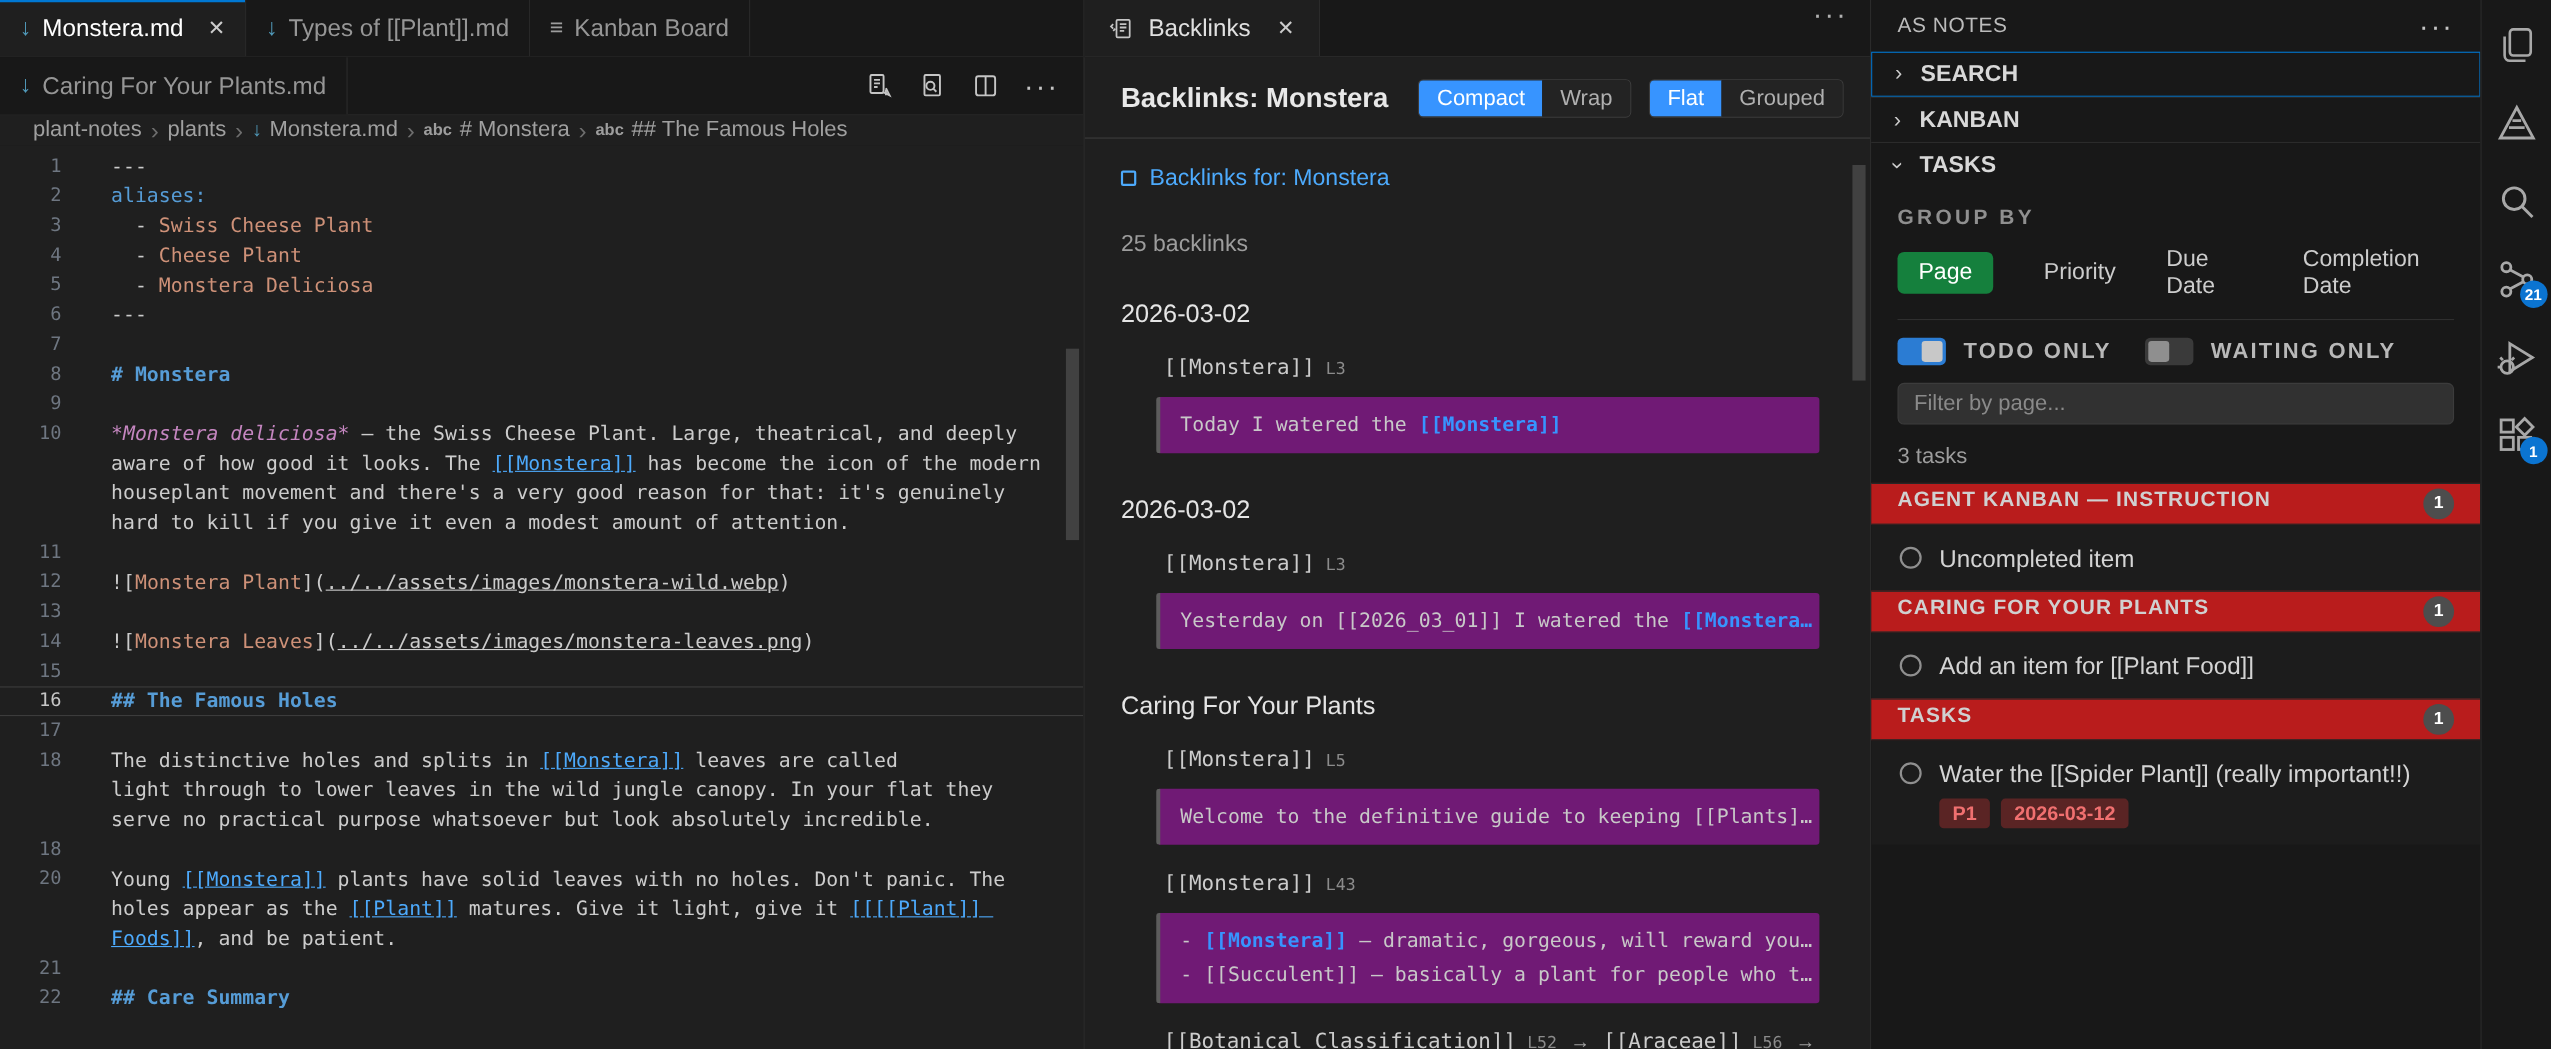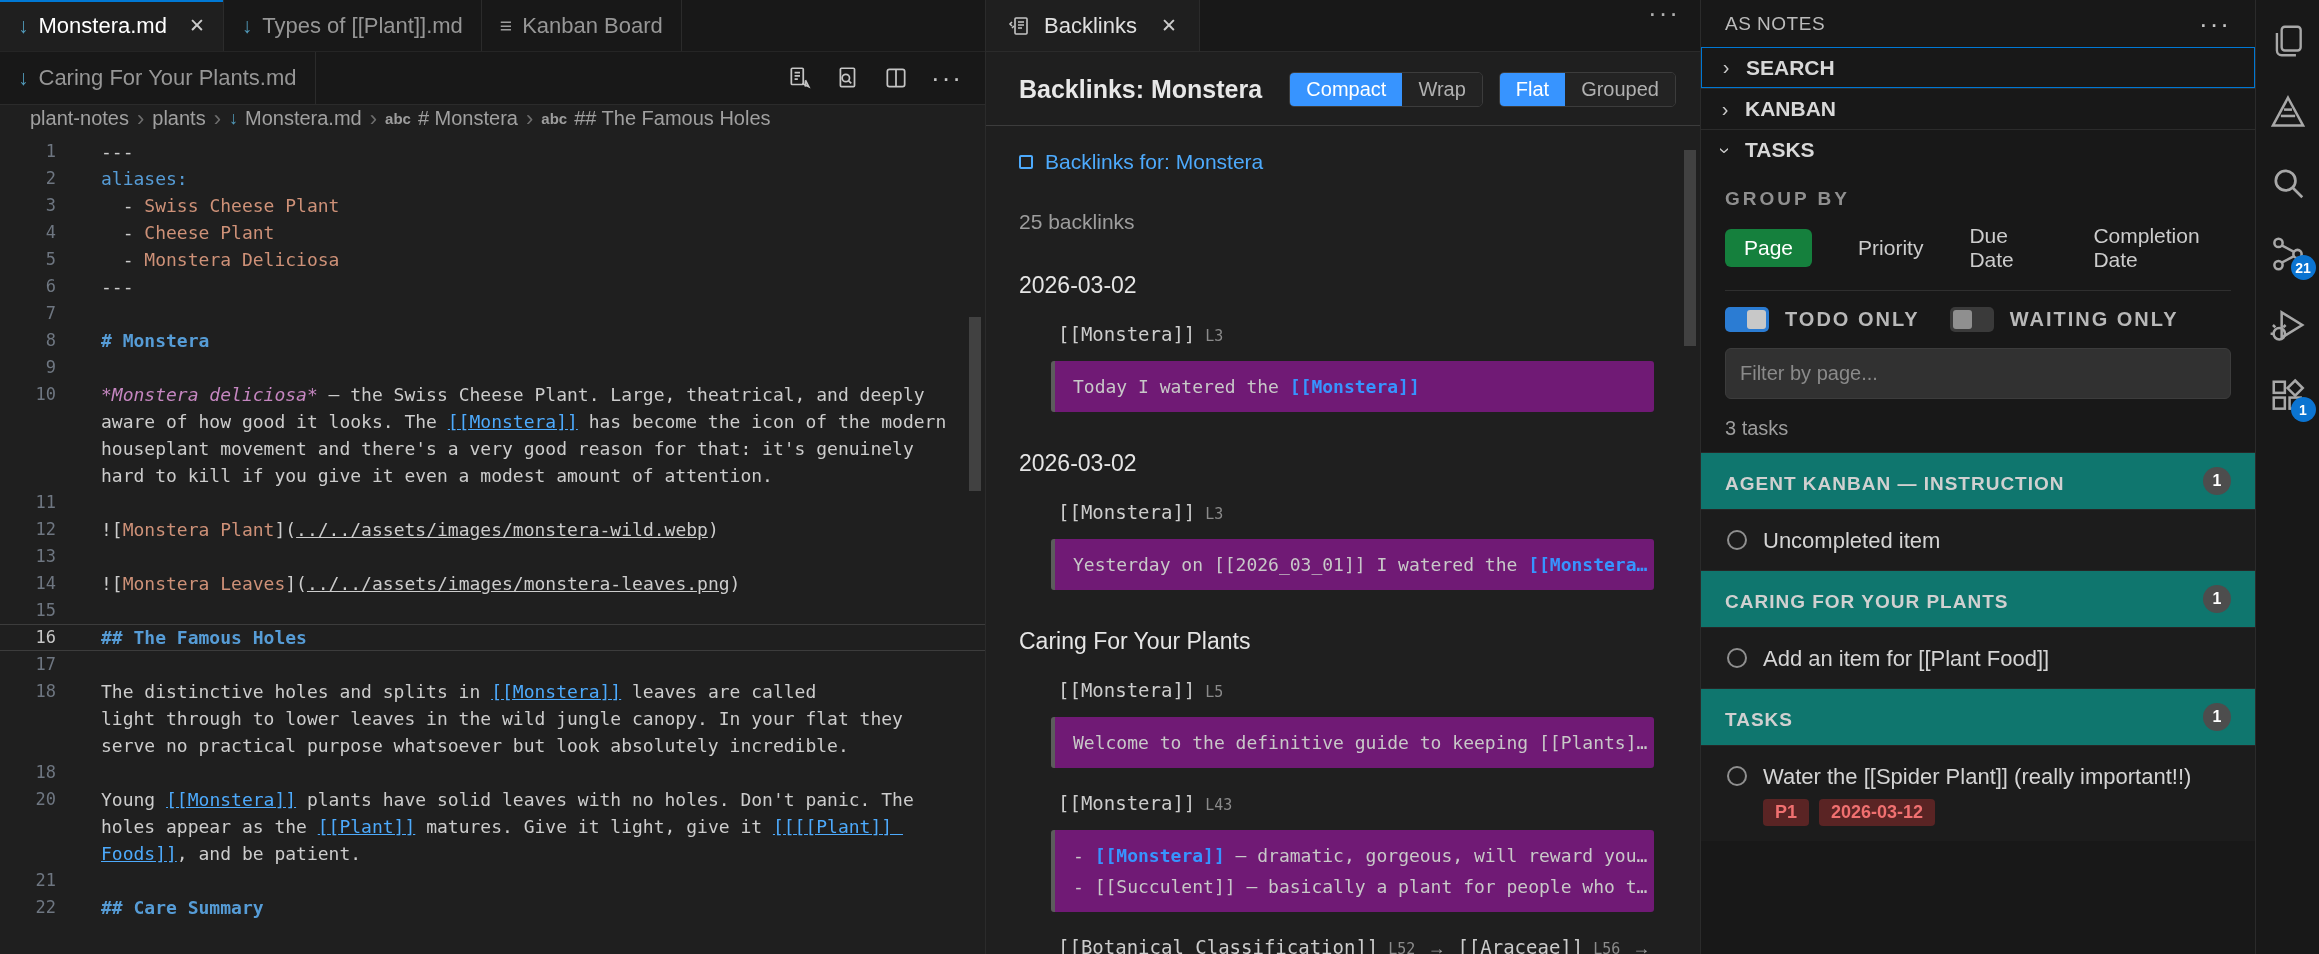--- a/index.html
+++ b/index.html
@@ -84,27 +84,27 @@
   .groupby-row{display:flex;align-items:center;gap:46px;margin:14px 24px 0;font-size:21px;color:#cccccc;}
   .gb-opt{cursor:pointer;}
   .gb-active{background:#15803d;color:#fff;padding:7px 19px;border-radius:6px;cursor:pointer;}
   .sp-hr{border:none;border-top:1px solid #2f2f2f;margin:18px 24px 0;}
   .toggle-row{display:flex;align-items:center;gap:16px;margin:16px 24px 0;}
   .toggle{width:44px;height:25px;border-radius:5px;background:#3a3a3a;position:relative;cursor:pointer;}
   .toggle.on{background:#2b7cd3;}
   .toggle .knob{position:absolute;top:3px;left:3px;width:19px;height:19px;border-radius:3px;background:#8f8f8f;}
   .toggle.on .knob{left:auto;right:3px;background:#c8c8c8;}
   .toggle-label{font-size:20px;font-weight:bold;color:#b8b8b8;letter-spacing:2px;margin-right:14px;}
-  .filter-input{margin:16px 24px 0;height:51px;width:calc(100% - 48px);background:#313131;
+  .filter-input{margin:16px 24px 0;height:38px;width:calc(100% - 48px);background:#313131;
                 border:1px solid #3c3c3c;border-radius:6px;color:#cccccc;font-size:20px;padding:0 14px;
                 font-family:"Liberation Sans",sans-serif;}
   .filter-input::placeholder{color:#8a8a8a;}
   .task-count{margin:18px 24px 12px;font-size:20px;color:#9d9d9d;}
-  .task-group-header{display:flex;align-items:flex-end;border-top:1px solid #262626;border-bottom:1px solid #262626;
-                     padding:14px 24px;background:#0f766e;}
+  .task-group-header{display:flex;align-items:flex-start;border-top:1px solid #262626;border-bottom:1px solid #262626;
+                     padding:4px 24px;background:#b91c1c;}
   .tg-title{flex:1;font-size:19px;font-weight:bold;color:#d0d0d0;letter-spacing:1px;}
   .tg-badge{width:28px;height:28px;border-radius:50%;background:#4d4d4d;color:#fff;font-size:16px;
             font-weight:bold;display:flex;align-items:center;justify-content:center;}
   .task-item{display:flex;align-items:flex-start;gap:16px;padding:17px 24px 15px 26px;background:#1c1c1c;}
   .task-circle{flex:0 0 20px;width:20px;height:20px;border:2px solid #8f8f8f;border-radius:50%;margin-top:3px;cursor:pointer;}
   .task-label{font-size:22px;color:#d4d4d4;line-height:28px;}
   .task-badges{display:flex;gap:10px;margin-top:8px;}
   .task-badge{background:#5a2424;color:#f07070;font-weight:bold;font-size:18px;padding:3px 12px;border-radius:4px;}
 
   

